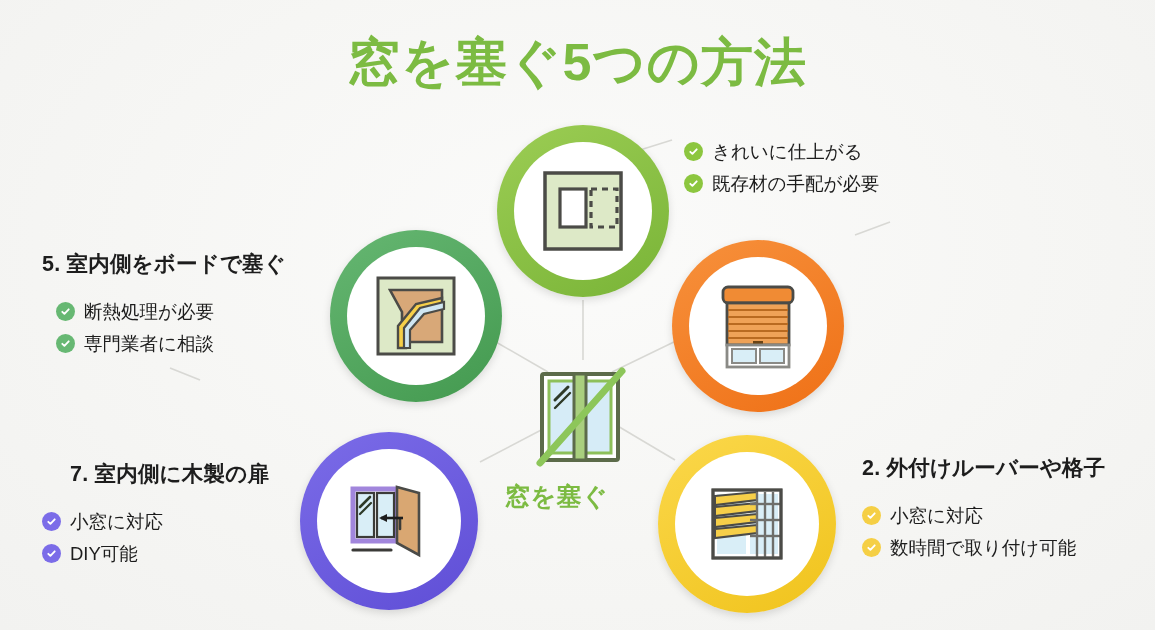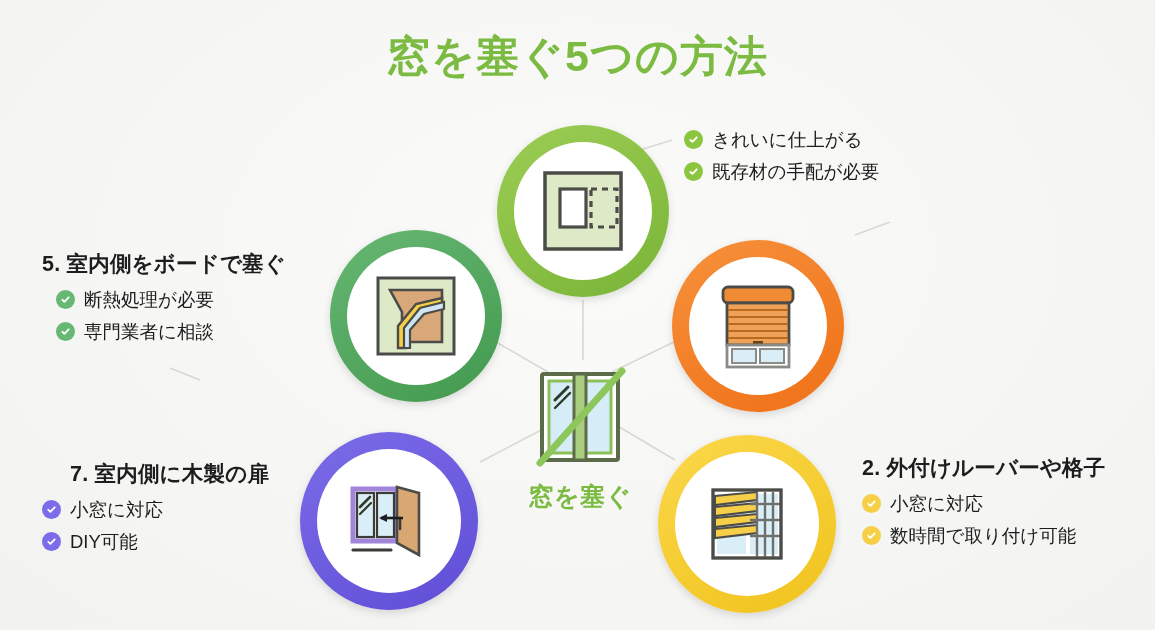--- a/index.html
+++ b/index.html
@@ -14,34 +14,34 @@
     width: 1155px; height: 630px;
     background:
       radial-gradient(ellipse at 50% 40%, #fbfbfa 0%, #f6f6f4 55%, #f2f2f0 100%);
   }
 
   
   #title {
     position: absolute;
     top: 28px; left: 0; width: 1155px;
     text-align: center;
-    font-size: 43px;
+    font-size: 52px;
     font-weight: bold;
     letter-spacing: 1px;
     color: #7cbb42;
   }
 
   
   #lines { position: absolute; inset: 0; }
 
   
   #hub {
     position: absolute;
     left: 505px; top: 362px;
-    width: 150px; text-align: center;
+    width: 150px; 
   }
   #hub .hubsvg { display:block; margin: 0 auto; }
   #hub .hublabel {
     margin-top: 6px;
     font-size: 25px;
     font-weight: bold;
     color: #7cbb42;
     letter-spacing: .5px;
   }
 
@@ -67,21 +67,21 @@
 
   
   .block { position: absolute; }
   .block .heading {
     font-size: 21.5px;
     font-weight: bold;
     color: #1d1d1d;
     white-space: nowrap;
     letter-spacing: .2px;
   }
-  .block ul { list-style: none; margin-top: 9px; }
+  .block ul { list-style: none; margin-top: 21px; }
   .block li {
     display: flex; align-items: center;
     font-size: 18.5px;
     color: #1d1d1d;
     margin-bottom: 7px;
     white-space: nowrap;
   }
   .block li .chk {
     flex: 0 0 auto;
     width: 19px; height: 19px;

